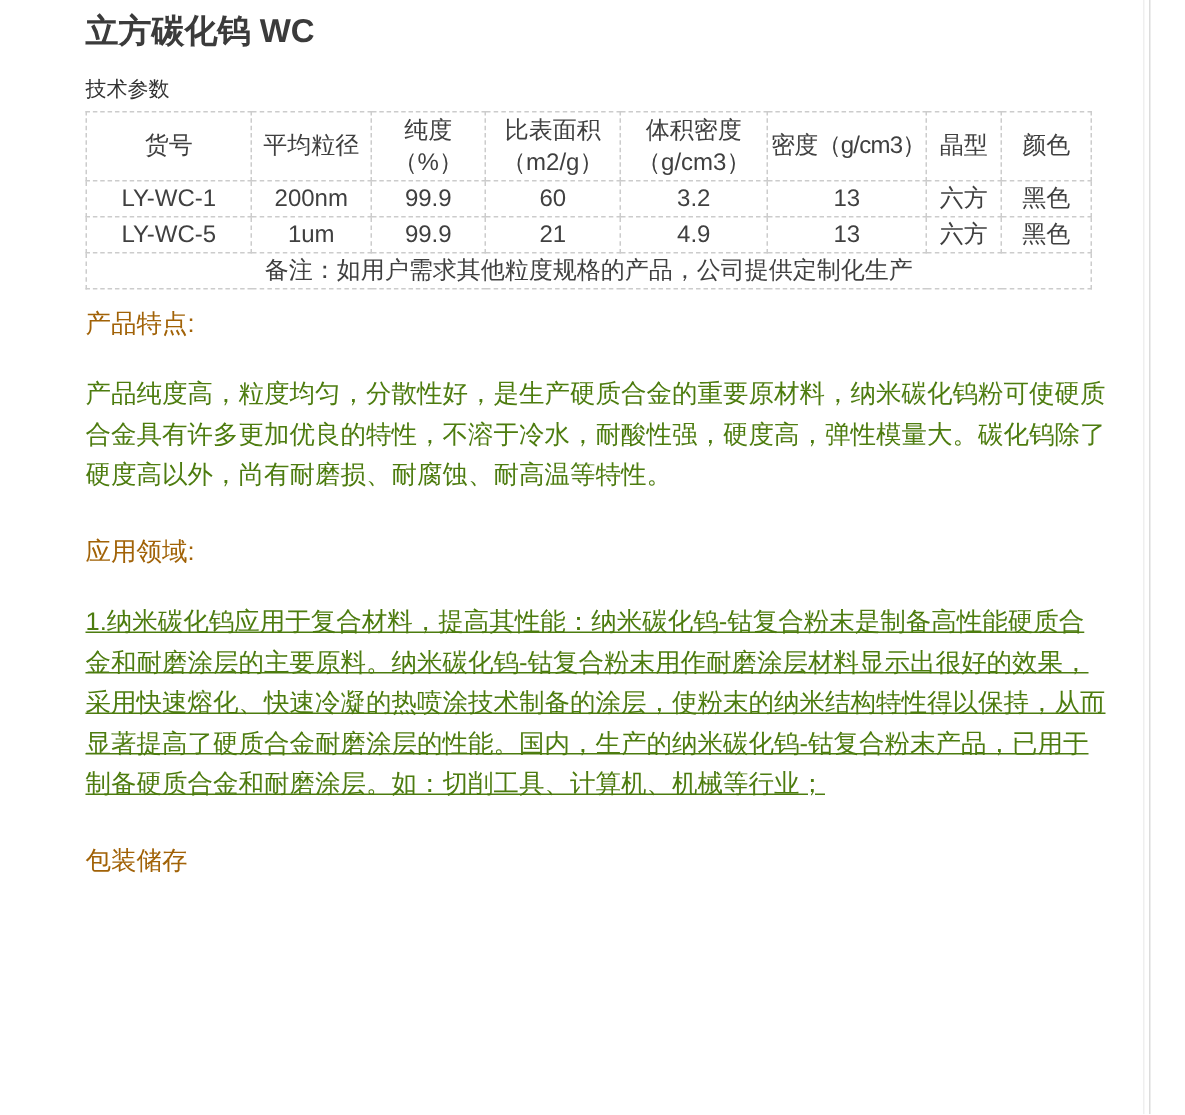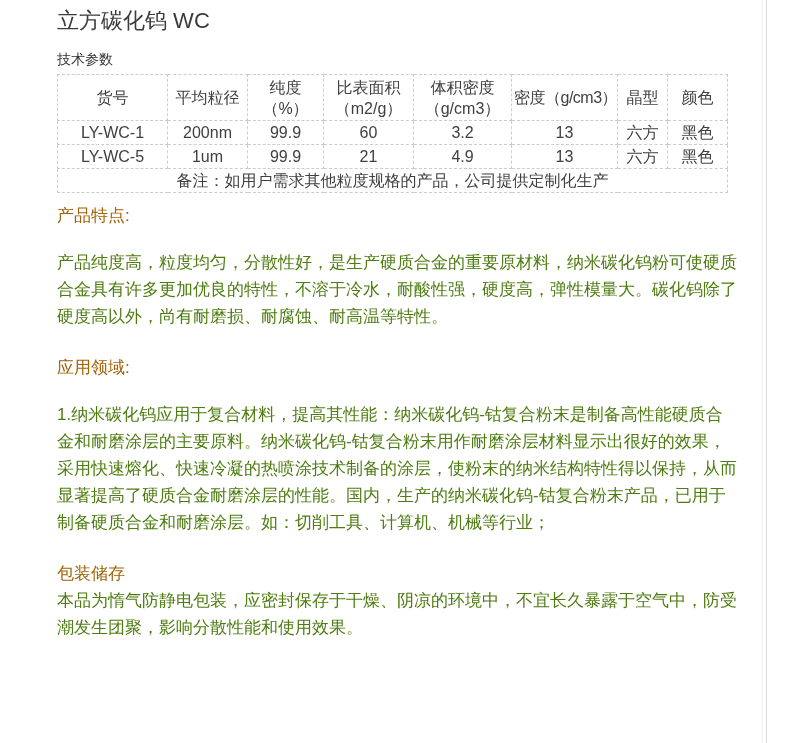--- a/index.html
+++ b/index.html
@@ -25,21 +25,21 @@
   .vline-outer { left: 766px; background: #dcdcdc; }
   .content {
     position: absolute;
     left: 57px;
     top: 0;
     width: 680px;
   }
   .page-title {
     margin: 8px 0 0 0;
     font-size: 22px;
-    font-weight: 400;
+    font-weight: 700;
     color: #3b3b3b;
     line-height: 26px;
   }
   .tech-label {
     margin-top: 16px;
     font-size: 14px;
     color: #333333;
     line-height: 18px;
   }
   table.params {
@@ -72,21 +72,21 @@
   .body-p {
     margin: 0;
     font-size: 17px;
     color: #4d7c0f;
     line-height: 27px;
     word-break: break-all;
   }
   .m-features-head { margin-top: 9px; }
   .m-features-body { margin-top: 20px; }
   .m-apps-head     { margin-top: 24px; }
-  .m-app-item0     { margin-top: 20px; }
+  .m-app-item0     { margin-top: 20px; text-decoration: underline; }
   .m-app-item1     { margin-top: 27px; }
   .m-storage-head  { margin-top: 24px; }
   .m-storage-body  { margin-top: 0; }
 </style>
 </head>
 <body>
 
 <div class="page">
 
   <div class="vline vline-inner"></div>
@@ -148,16 +148,15 @@
       </tbody>
     </table>
 
     <p class="sec-head m-features-head">产品特点:</p>
     <p class="body-p m-features-body">产品纯度高，粒度均匀，分散性好，是生产硬质合金的重要原材料，纳米碳化钨粉可使硬质合金具有许多更加优良的特性，不溶于冷水，耐酸性强，硬度高，弹性模量大。碳化钨除了硬度高以外，尚有耐磨损、耐腐蚀、耐高温等特性。</p>
 
     <p class="sec-head m-apps-head">应用领域:</p>
     <p class="body-p m-app-item0">1.纳米碳化钨应用于复合材料，提高其性能：纳米碳化钨-钴复合粉末是制备高性能硬质合金和耐磨涂层的主要原料。纳米碳化钨-钴复合粉末用作耐磨涂层材料显示出很好的效果，采用快速熔化、快速冷凝的热喷涂技术制备的涂层，使粉末的纳米结构特性得以保持，从而显著提高了硬质合金耐磨涂层的性能。国内，生产的纳米碳化钨-钴复合粉末产品，已用于制备硬质合金和耐磨涂层。如：切削工具、计算机、机械等行业；</p>
 
     <p class="sec-head m-storage-head">包装储存</p>
-    <p class="body-p m-storage-body">本品为惰气防静电包装，应密封保存于干燥、阴凉的环境中，不宜长久暴露于空气中，防受潮发生团聚，影响分散性能和使用效果。</p>
 
   </div>
 </div>
 
 </body></html>

